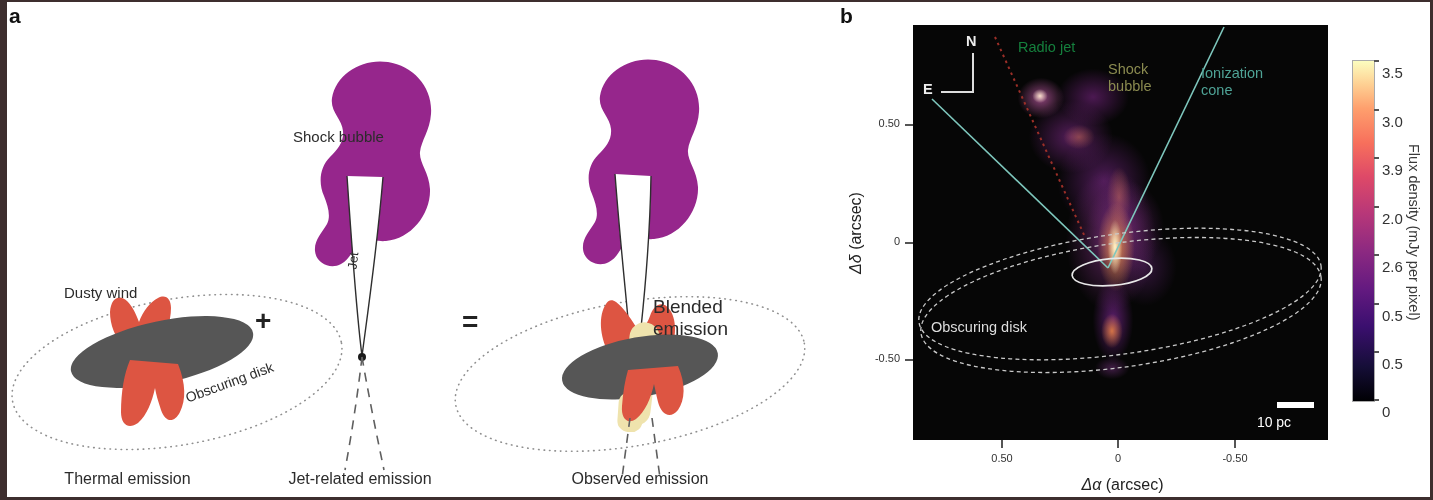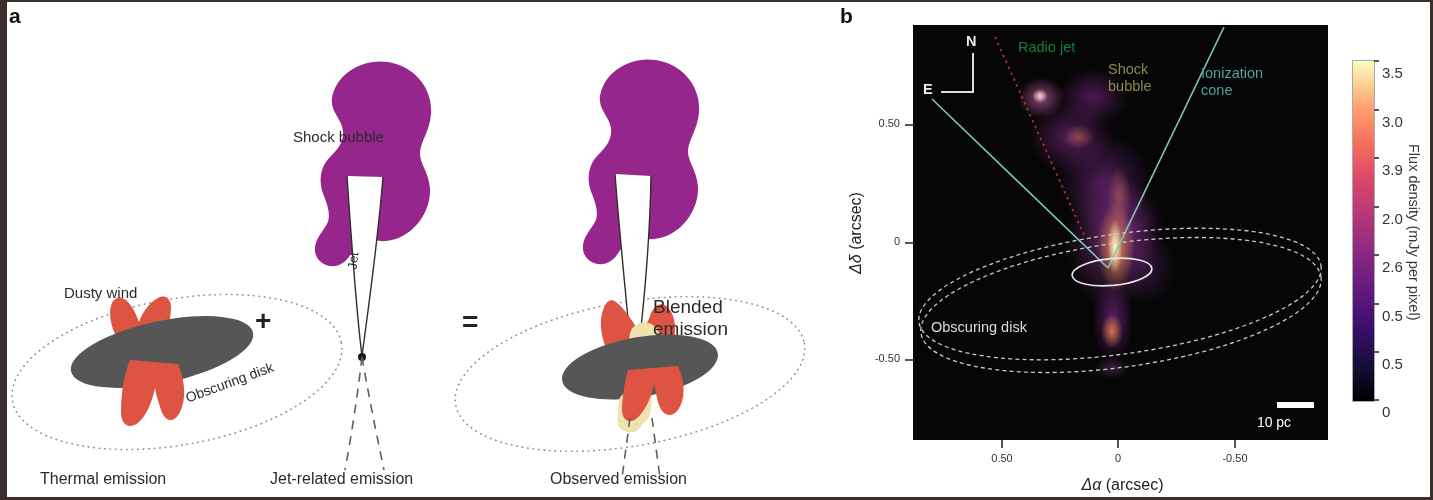--- a/index.html
+++ b/index.html
@@ -2,21 +2,21 @@
 <html><head>
 <meta charset="utf-8">
 <style>
   html,body{margin:0;padding:0;}
   body{width:1433px;height:500px;background:#3d2e2e;font-family:"Liberation Sans",sans-serif;overflow:hidden;}
   .page{position:relative;width:1433px;height:500px;}
   .white-bg{position:absolute;left:7px;top:2px;right:3px;bottom:3px;background:#ffffff;}
   .abs{position:absolute;}
   .panel-letter{font-weight:bold;font-size:21px;color:#111;}
   .lbl{color:#2b2b2b;font-size:14.5px;line-height:1.15;}
-  .cap{color:#2b2b2b;font-size:16px;}
+  .cap{color:#2b2b2b;font-size:16px;text-align:center;}
   .op{font-size:28px;font-weight:600;color:#222;}
   .legend-row{display:flex;align-items:center;gap:8px;height:20px;color:#2b2b2b;font-size:13.5px;}
   .line-solid{width:17px;border-top:2px solid #3a3a3a;}
   .line-dash{width:17px;border-top:2px dashed #3a3a3a;}
   .rot{transform-origin:left center;}
   
   .plot{position:absolute;left:913px;top:25px;width:415px;height:415px;background:#060606;overflow:hidden;}
   .emission{position:absolute;left:0;top:0;width:415px;height:415px;
     background:
       radial-gradient(10px 38px at 202px 222px, rgba(255,247,205,0.97), rgba(255,247,205,0) 72%),

